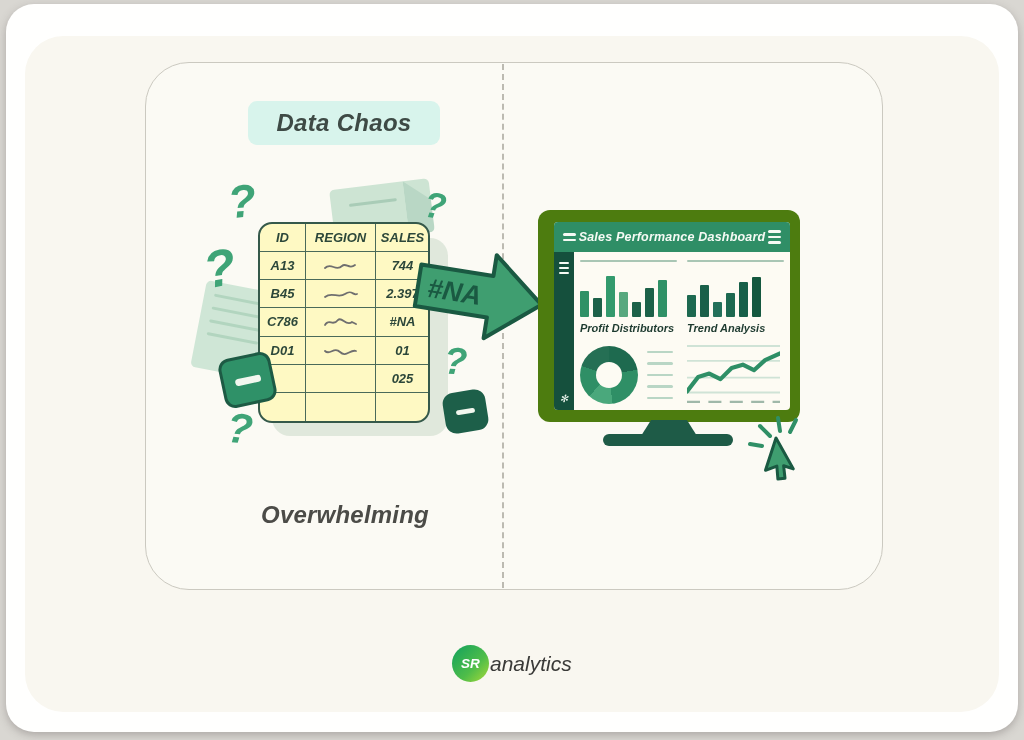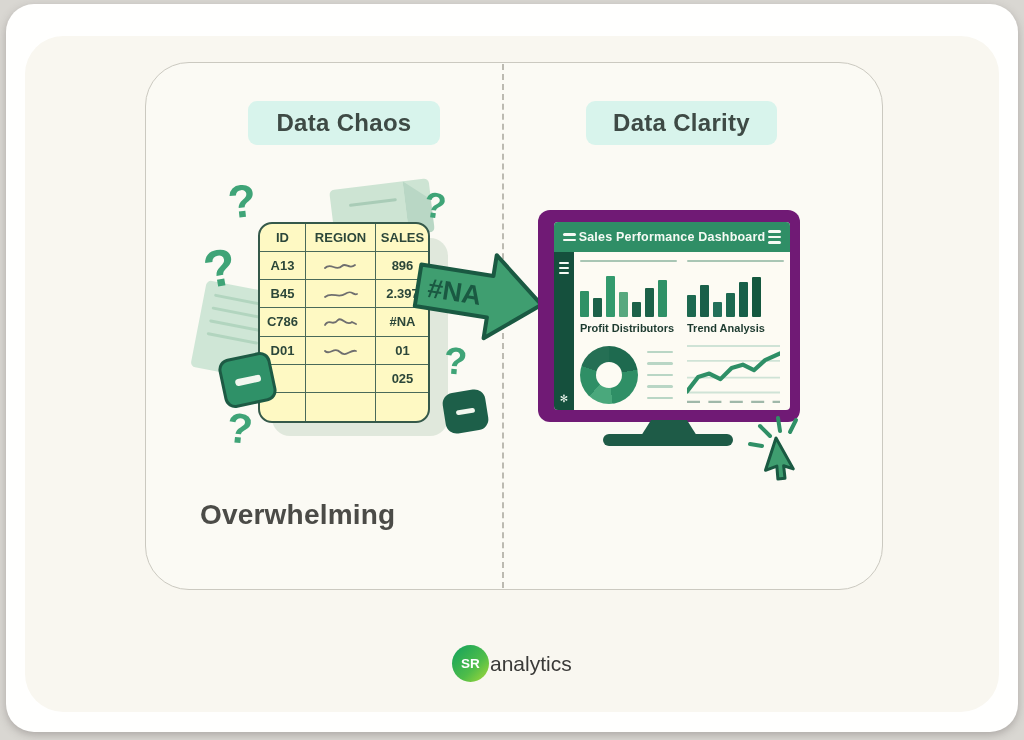--- a/index.html
+++ b/index.html
@@ -1,18 +1,18 @@
 <!DOCTYPE html>
 <html><head>
 <meta charset="utf-8">
 <style>
   * { margin:0; padding:0; box-sizing:border-box; }
   html,body { width:1024px; height:740px; }
   body { background:#d9d7d2; font-family:"Liberation Sans", sans-serif; overflow:hidden; }
-  #stage { position:relative; width:1024px; height:740px; }
+  #stage { position:relative; width:1024px; height:740px;font-style:italic; }
 
   .outer-card { position:absolute; left:6px; top:4px; right:6px; bottom:8px;
     background:#fffffe; border-radius:28px; box-shadow:0 3px 8px rgba(90,80,80,.35); }
   .inner-bg { position:absolute; left:25px; top:36px; width:974px; height:676px;
     background:#f9f7f0; border-radius:38px; }
 
   .panel { position:absolute; left:145px; top:62px; width:738px; height:528px;
     border:1.5px solid #cbc9c0; border-radius:44px; background:#fbfaf4; }
   .divider { position:absolute; left:502px; top:64px; height:524px; width:0;
     border-left:2px dashed #bcbab1; }
@@ -51,21 +51,21 @@
     border:3px solid #1d5a44; transform:rotate(-12deg); }
   .minus-small { left:444px; top:391px; width:43px; height:41px; background:#1d5f49; transform:rotate(-9deg); }
   .minus-bar { background:#f2f7ef; border-radius:3px; }
   .minus-big .minus-bar { width:26px; height:7px; }
   .minus-small .minus-bar { width:19px; height:5px; }
 
   .big-arrow { position:absolute; left:412px; top:243px; transform:rotate(9deg); }
 
   
   .monitor { position:absolute; left:538px; top:210px; width:262px; height:212px;
-    background:#701a75; border-radius:12px; }
+    background:#4d7c0f; border-radius:12px; }
   .mon-screen { position:absolute; left:16px; top:12px; width:236px; height:188px;
     background:#fdfbf3; border-radius:4px; overflow:hidden; display:flex; flex-direction:column; }
   .mon-header { height:30px; background:#2f8e66; display:flex; align-items:center; padding:0 9px; flex:0 0 auto; }
   .mon-title { flex:1; text-align:center; color:#f5faf4; font-size:12.5px; font-weight:700; letter-spacing:.2px; }
   .hamburger { display:flex; flex-direction:column; gap:3px; }
   .hamburger i { display:block; width:13px; height:2.5px; background:#f5faf4; border-radius:2px; }
   .mon-body { flex:1; display:flex; }
   .mon-side { width:20px; background:#15503d; display:flex; flex-direction:column;
     align-items:center; justify-content:space-between; padding:10px 0 8px; }
   .mon-side .hamburger i { width:10px; height:2px; }
@@ -84,43 +84,42 @@
   .linechart { padding-top:4px; }
 
   .stand-neck { position:absolute; left:641px; top:420px; width:56px; height:16px; background:#1e5b47;
     clip-path:polygon(18% 0,82% 0,100% 100%,0 100%); }
   .stand-base { position:absolute; left:603px; top:434px; width:130px; height:12px;
     background:#1e5b47; border-radius:6px; }
 
   .cursor-wrap { position:absolute; left:742px; top:416px; }
 
   
-  .caption { position:absolute; font-size:28px; font-weight:700; color:#4b4b47;
-    text-align:left; line-height:31px; letter-spacing:.2px; }
+  .caption { position:absolute; font-size:24px; font-weight:700; color:#4b4b47;
+    text-align:center; line-height:31px; letter-spacing:.2px; }
   .caption-left  { left:200px; top:499px; width:290px; }
   .caption-right { left:530px; top:499px; width:300px; }
 
   .logo { position:absolute; left:452px; top:645px; display:flex; align-items:center; gap:1px; }
   .logo-circle { width:37px; height:37px; border-radius:50%;
     background:linear-gradient(135deg,#16a35c 5%,#4fbd49 60%,#a9da38 100%);
     display:flex; align-items:center; justify-content:center;
     color:#ffffff; font-size:13.5px; font-weight:800; }
   .logo-name { font-size:21px; color:#3a3a38; font-weight:400; }
 </style>
 </head>
 <body>
 
 <div id="stage">
   <div class="outer-card"></div>
   <div class="inner-bg"></div>
   <div class="panel"></div>
   <div class="divider"></div>
 
   <div class="badge badge-left">Data Chaos</div>
-  <div class="badge badge-right">Data Clarity</div>
 
   <div class="note note-top">
     <div class="fold"></div>
     <div class="nline"></div>
   </div>
   <div class="note note-left">
     <div class="nline"></div>
     <div class="nline"></div>
     <div class="nline"></div>
     <div class="nline"></div>
@@ -130,21 +129,21 @@
   <div class="sheet" id="sheet">
       <div class="cell">ID</div>
       <div class="cell">REGION</div>
       <div class="cell">SALES</div>
       <div class="cell">A13</div>
       <div class="cell">
         <svg width="36" height="14" viewBox="0 0 36 14">
           <path d="M2,9 C8,3 13,13 19,7 C23,3 26,11 32,6" fill="none" stroke="#6f6f6f" stroke-width="1.8" stroke-linecap="round"></path>
         </svg>
       </div>
-      <div class="cell">896</div>
+      <div class="cell">744</div>
       <div class="cell">B45</div>
       <div class="cell">
         <svg width="36" height="14" viewBox="0 0 36 14">
           <path d="M2,10 C9,4 15,12 22,7 S30,9 34,7" fill="none" stroke="#6f6f6f" stroke-width="1.8" stroke-linecap="round"></path>
         </svg>
       </div>
       <div class="cell">2.397</div>
       <div class="cell">C786</div>
       <div class="cell">
         <svg width="36" height="14" viewBox="0 0 36 14">

